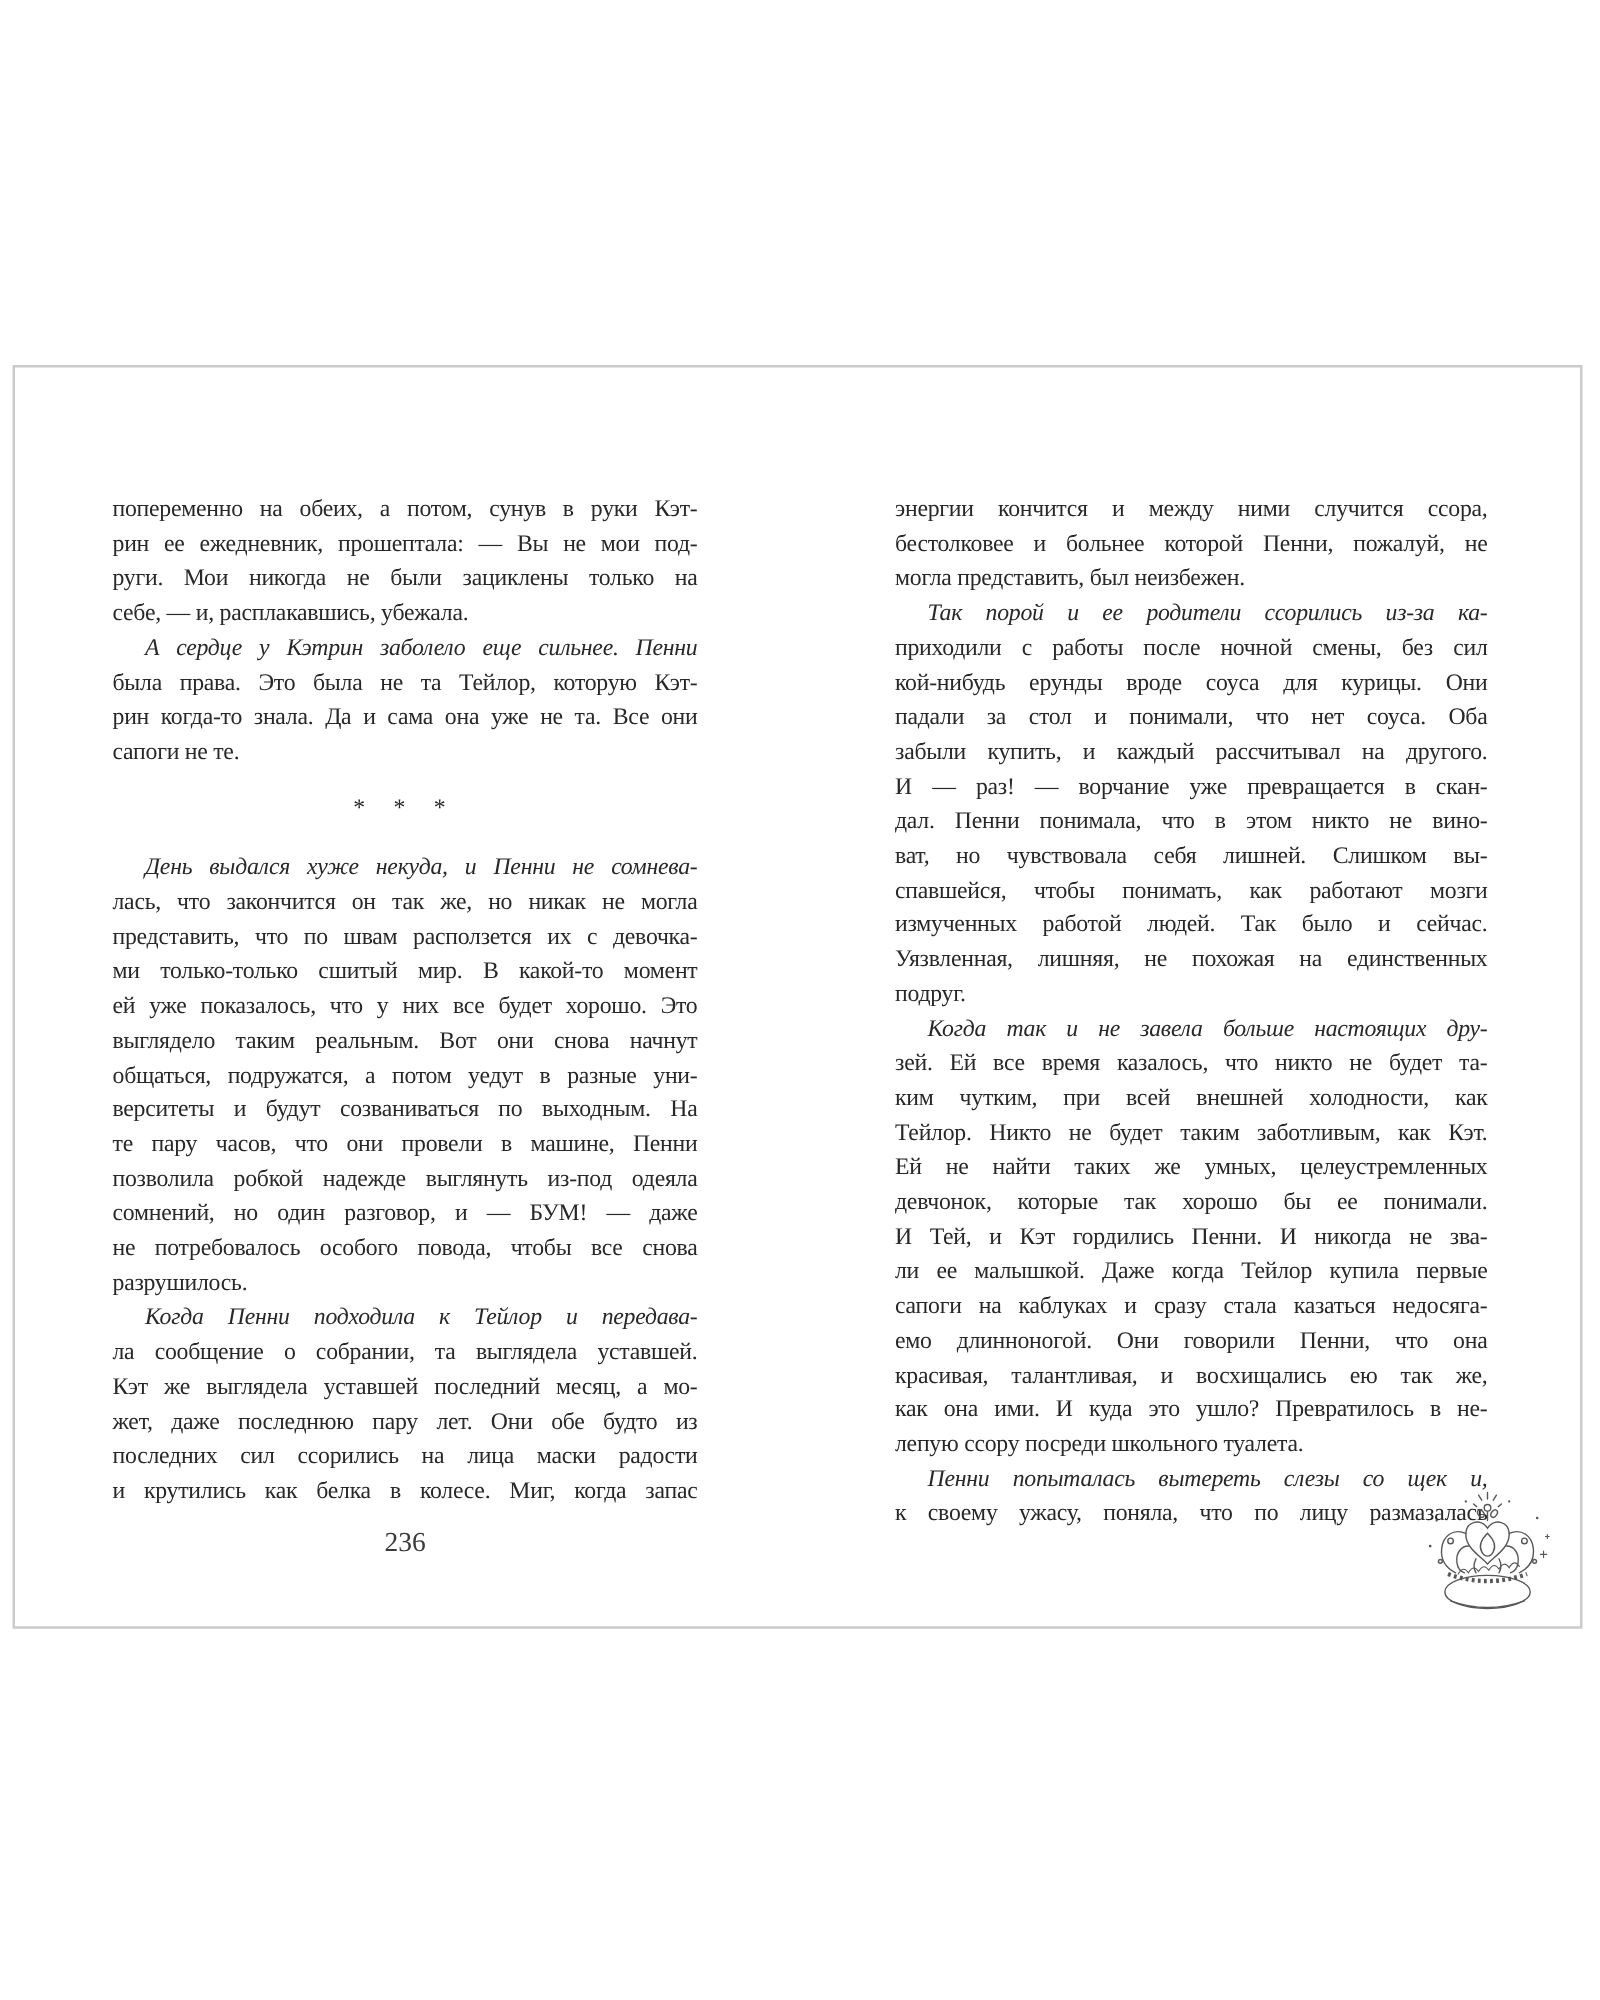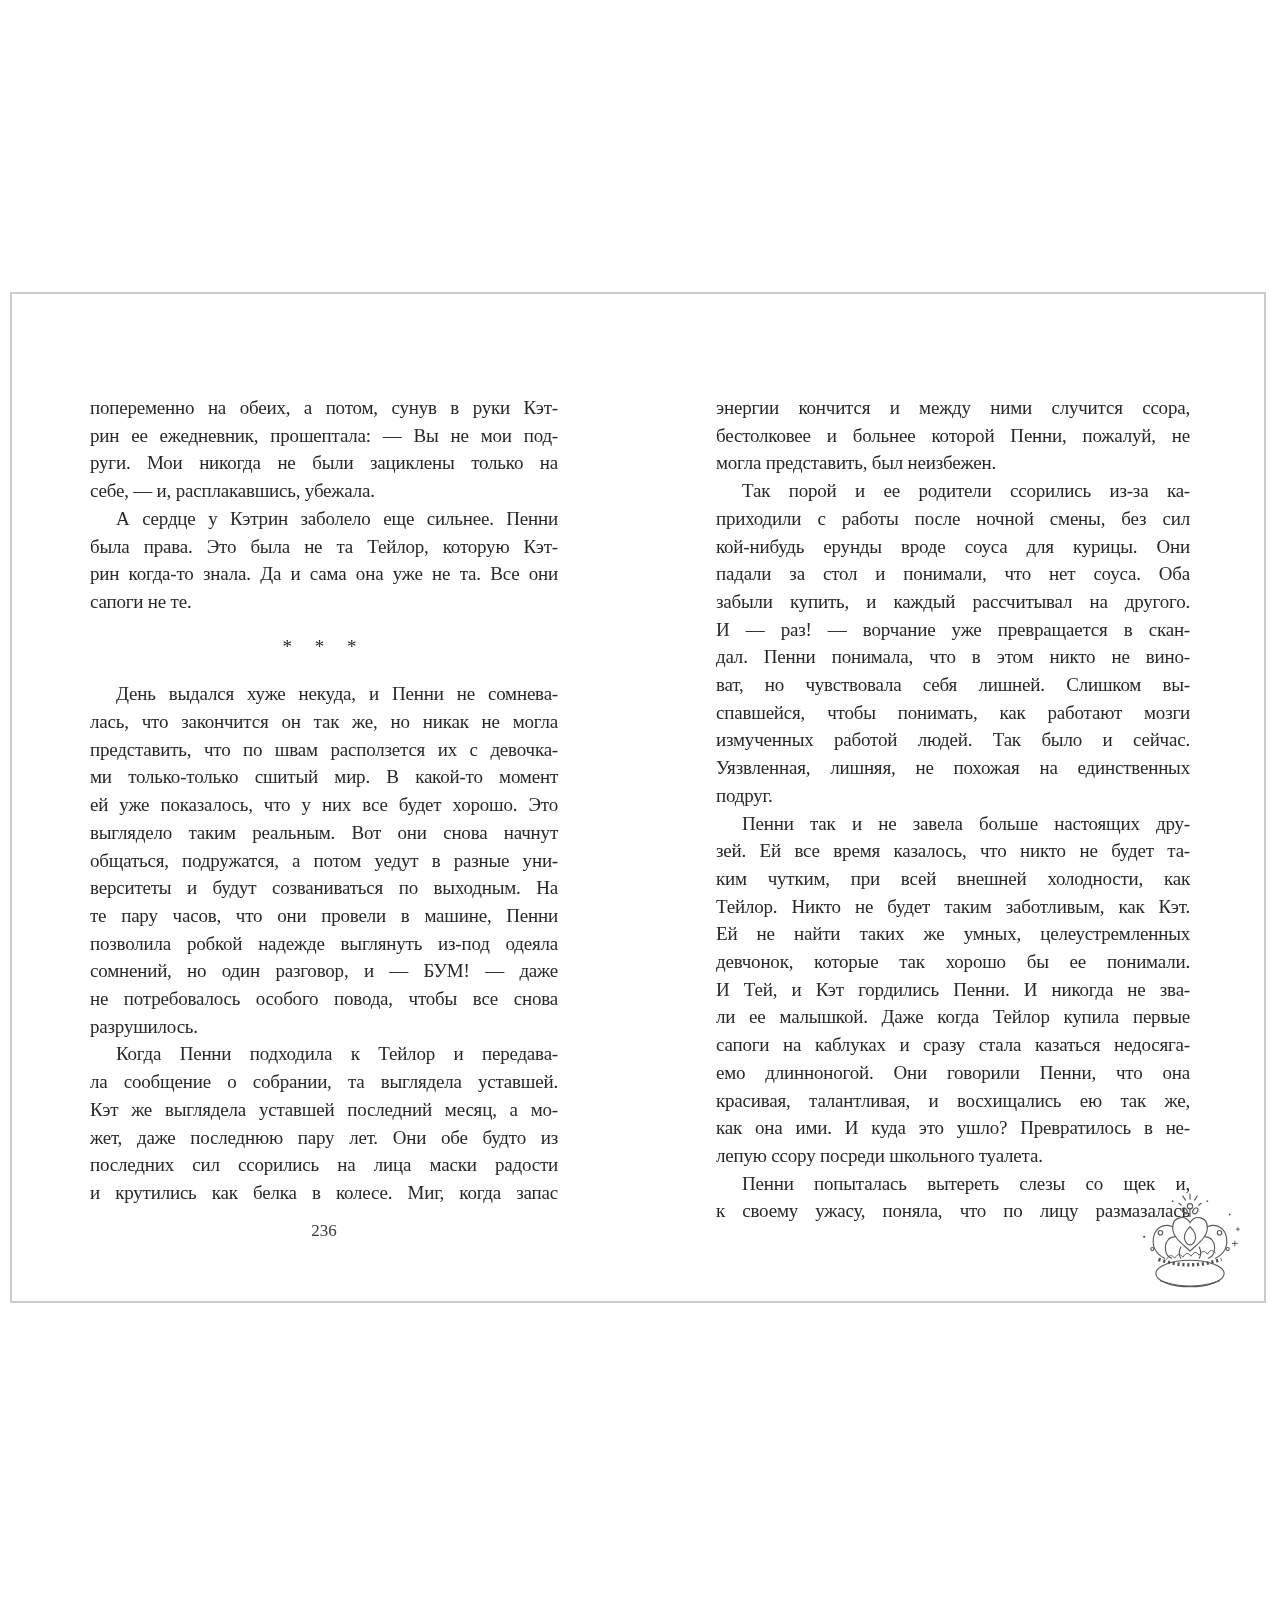--- a/index.html
+++ b/index.html
@@ -24,31 +24,31 @@
   }
   .page-text.left{left:78px;width:468px;}
   .page-text.right{left:704px;width:474px;}
   .paragraph{margin:0;}
   .line{
     text-align:justify;
     text-align-last:justify;
     white-space:normal;
   }
   .line.para-end{text-align-last:left;font-family:Liberation Serif, serif;}
-  .line.indent{text-indent:26px;}
+  .line.indent{text-indent:26px;font-style:italic;}
   .separator{
     text-align:center;
     text-align-last:center;
     margin:17px 0 20px 0;
     letter-spacing:9px;
     color:#282828;
   }
   .page-number{
     position:absolute;top:927px;
-    font-size:17px;color:#3a3a3a;
+    font-size:22px;color:#3a3a3a;
     text-align:center;text-align-last:center;
   }
   .page-number.left{left:78px;width:468px;}
   .page-number.right{left:704px;width:474px;}
   .tiara{
     position:absolute;left:1124px;top:898px;
     width:108px;height:106px;
   }
 </style>
 </head>
@@ -109,21 +109,21 @@
         <div class="line">забыли купить, и каждый рассчитывал на другого.</div>
         <div class="line">И — раз! — ворчание уже превращается в скан-</div>
         <div class="line">дал. Пенни понимала, что в этом никто не вино-</div>
         <div class="line">ват, но чувствовала себя лишней. Слишком вы-</div>
         <div class="line">спавшейся, чтобы понимать, как работают мозги</div>
         <div class="line">измученных работой людей. Так было и сейчас.</div>
         <div class="line">Уязвленная, лишняя, не похожая на единственных</div>
         <div class="line para-end">подруг.</div>
       </div>
       <div class="paragraph">
-        <div class="line indent">Пенни так и не завела больше настоящих дру-</div>
+        <div class="line indent">Когда так и не завела больше настоящих дру-</div>
         <div class="line">зей. Ей все время казалось, что никто не будет та-</div>
         <div class="line">ким чутким, при всей внешней холодности, как</div>
         <div class="line">Тейлор. Никто не будет таким заботливым, как Кэт.</div>
         <div class="line">Ей не найти таких же умных, целеустремленных</div>
         <div class="line">девчонок, которые так хорошо бы ее понимали.</div>
         <div class="line">И Тей, и Кэт гордились Пенни. И никогда не зва-</div>
         <div class="line">ли ее малышкой. Даже когда Тейлор купила первые</div>
         <div class="line">сапоги на каблуках и сразу стала казаться недосяга-</div>
         <div class="line">емо длинноногой. Они говорили Пенни, что она</div>
         <div class="line">красивая, талантливая, и восхищались ею так же,</div>

